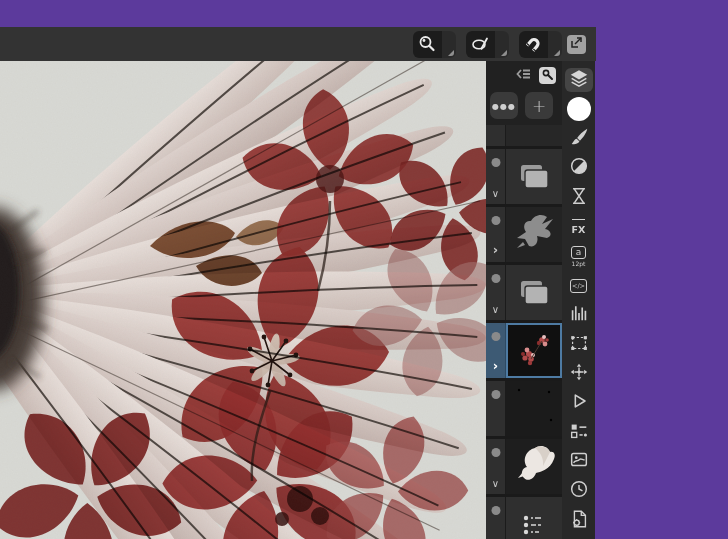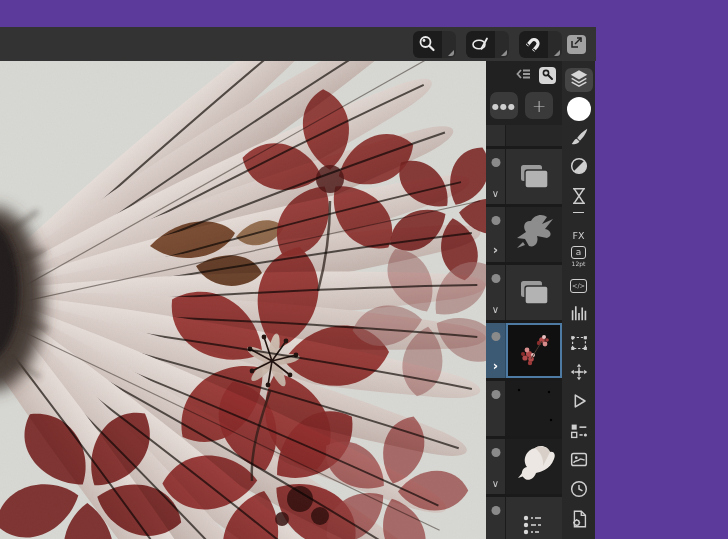--- a/index.html
+++ b/index.html
@@ -45,21 +45,21 @@
   .row.selected .gutter { background:#3d5a74; border-right-color:#2e4a63; }
   .row.selected .thumb-fill { outline:2px solid #4e7ba3; outline-offset:-2px; }
 
   
   .icon-strip { position:absolute; left:562px; top:61px; width:33px; height:478px; background:#282828;
                 display:flex; flex-direction:column; align-items:center; padding-top:7px; gap:5.4px; }
   .tab { width:28px; height:24px; display:flex; flex-direction:column; align-items:center; justify-content:center;
          border-radius:6px; cursor:pointer; color:#cfcfcf; }
   .tab.selected { background:#454545; }
   .dot-white { width:24px; height:24px; border-radius:50%; background:#ffffff; }
-  .fx-label { font-size:9.5px; font-weight:normal; border-top:1.6px solid #cfcfcf; padding-top:18px; line-height:10px; }
+  .fx-label { font-size:9.5px; font-weight:bold; border-top:1.6px solid #cfcfcf; padding-top:5px; line-height:10px; }
   .char-box { width:15px; height:13px; border:1.6px solid #cfcfcf; border-radius:3px; font-size:9px;
               display:flex; align-items:center; justify-content:center; line-height:9px; }
   .char-size { font-size:6px; margin-top:1px; }
   .code-box { width:17px; height:14px; border:1.5px solid #cfcfcf; border-radius:3px; font-size:6.5px;
               display:flex; align-items:center; justify-content:center; letter-spacing:0; }
 </style>
 </head>
 <body>
 
 <div class="toolbar">

